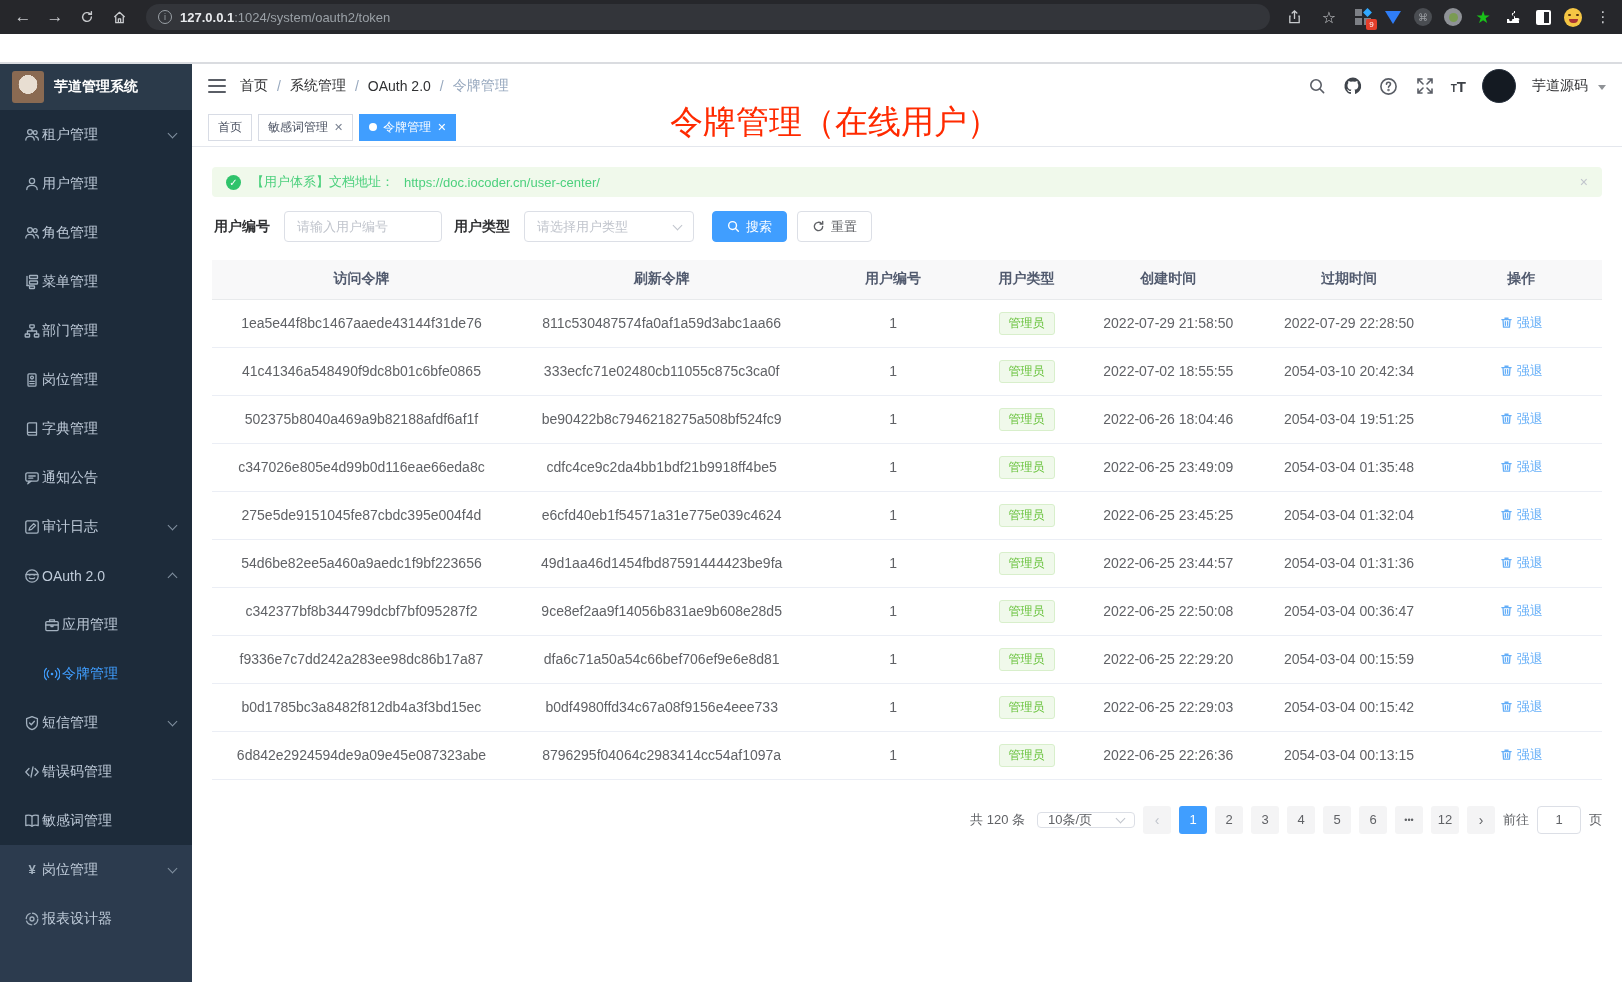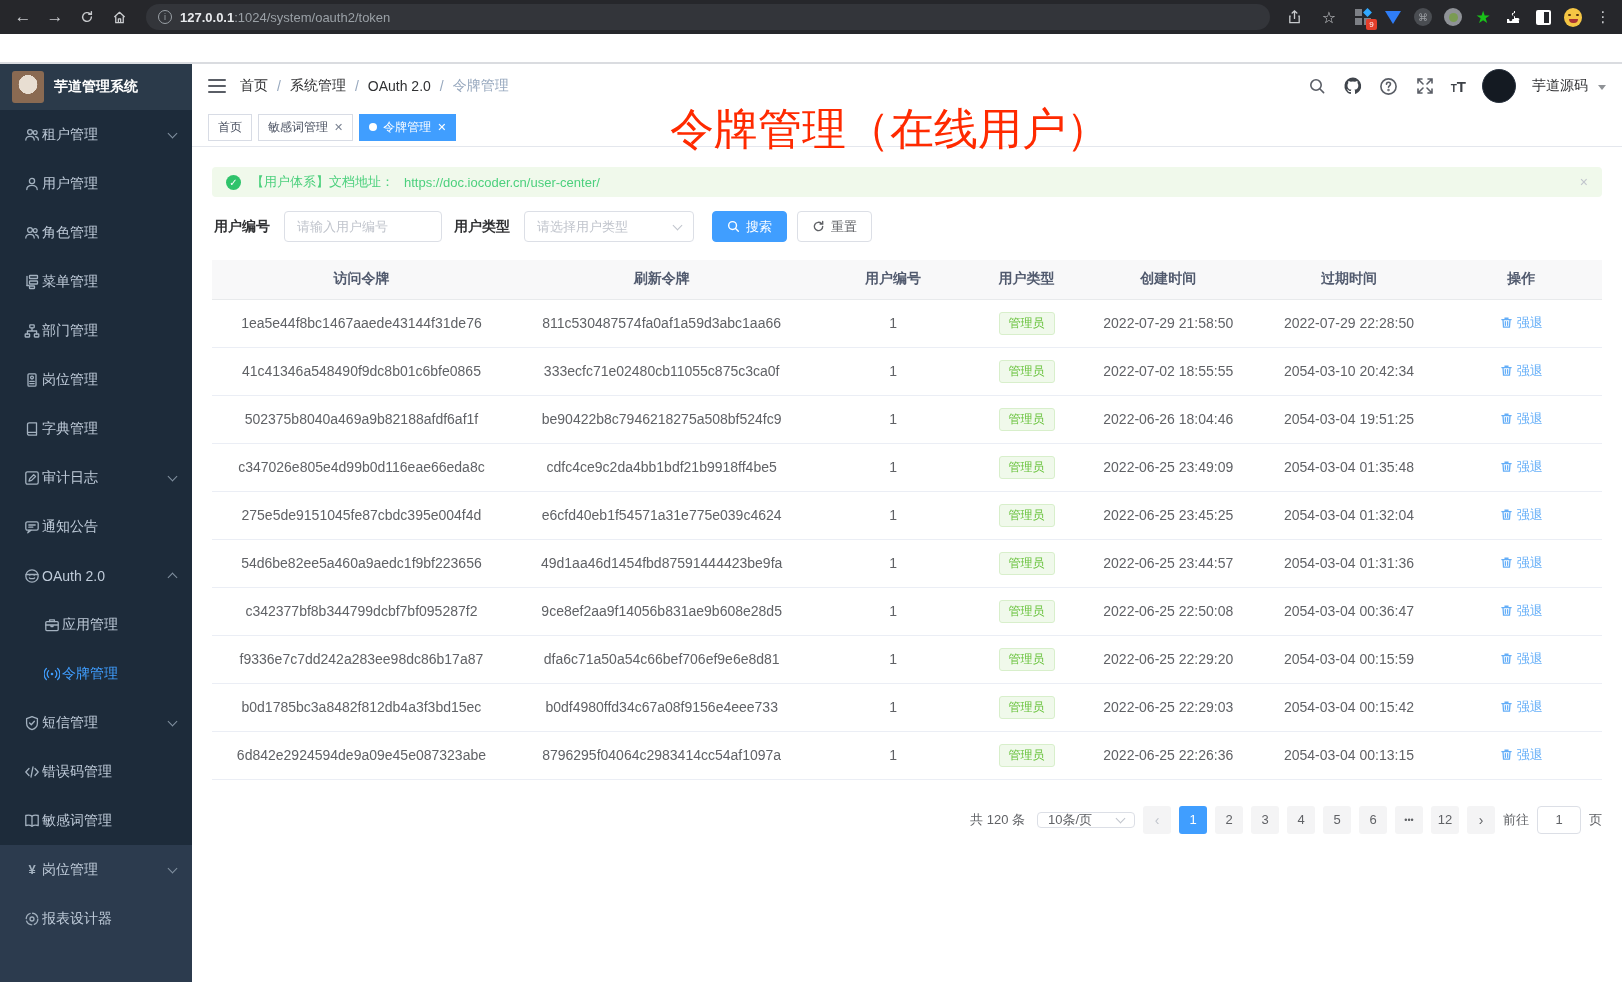--- a/index.html
+++ b/index.html
@@ -88,21 +88,21 @@
 
   .tabsbar { height:39px; border-bottom:1px solid #e4e7ed; display:flex; align-items:center;
     padding:0 16px; gap:6px; flex:0 0 auto; }
   .tab { height:27px; display:flex; align-items:center; gap:6px; padding:0 9px; font-size:12px;
     border:1px solid #d8dce5; color:#495060; background:#fff; cursor:pointer; }
   .tab .x { font-size:11px; color:#7a8291; }
   .tab.active { background:#409eff; border-color:#409eff; color:#fff; }
   .tab.active .x { color:#fff; }
   .tab .dot { width:8px; height:8px; border-radius:50%; background:#fff; }
 
-  .annotation { position:absolute; left:478px; top:36px; font-size:44px; color:#ff2a00;
+  .annotation { position:absolute; left:478px; top:36px; font-size:33px; color:#ff2a00;
     white-space:nowrap; z-index:5; pointer-events:none; }
 
   .content { flex:1; padding:20px; overflow:hidden; }
 
   .alert { height:30px; background:#f0f9eb; border-radius:4px; display:flex; align-items:center;
     padding:0 14px; gap:10px; color:#4cd07d; font-size:13px; margin-bottom:14px; }
   .alert-check { width:15px; height:15px; border-radius:50%; background:#2fc36b; color:#fff;
     font-size:10px; display:flex; align-items:center; justify-content:center; flex:0 0 auto; }
   .alert a { color:#4cd07d; text-decoration:none; }
   .alert .x { margin-left:auto; color:#c0c4cc; font-size:14px; cursor:pointer; }
@@ -289,36 +289,36 @@
                 <svg width="16" height="16" viewBox="0 0 16 16">
                   <path d="M12.5 1.8v12.4H5.2A1.7 1.7 0 0 1 3.5 12.5V3.5a1.7 1.7 0 0 1 1.7-1.7z"></path>
                   <path d="M3.7 11.3h8.8"></path>
                 </svg>
               </span>
               <span class="mi-label">字典管理</span>
             </div>
             <div class="menu-item">
               <span class="mi-icon">
                 <svg width="16" height="16" viewBox="0 0 16 16">
-                  <rect x="1.8" y="1.8" width="12.4" height="12.4" rx="1.6"></rect>
-                  <path d="M5 11.2l.8-2.6 3.9-3.9 1.8 1.8-3.9 3.9z"></path>
-                </svg>
-              </span>
-              <span class="mi-label">审计日志</span>
-              <span class="chev down"></span>
-            </div>
-            <div class="menu-item">
-              <span class="mi-icon">
-                <svg width="16" height="16" viewBox="0 0 16 16">
                   <rect x="1.8" y="2.8" width="12.4" height="8.4" rx="1.6"></rect>
                   <path d="M5 11.2l-1.2 2.6 3.2-2.6"></path>
                   <path d="M4.8 6h6.4M4.8 8.2h4"></path>
                 </svg>
               </span>
               <span class="mi-label">通知公告</span>
+            </div>
+            <div class="menu-item">
+              <span class="mi-icon">
+                <svg width="16" height="16" viewBox="0 0 16 16">
+                  <rect x="1.8" y="1.8" width="12.4" height="12.4" rx="1.6"></rect>
+                  <path d="M5 11.2l.8-2.6 3.9-3.9 1.8 1.8-3.9 3.9z"></path>
+                </svg>
+              </span>
+              <span class="mi-label">审计日志</span>
+              <span class="chev down"></span>
             </div>
             <div class="menu-item">
               <span class="mi-icon">
                 <svg width="16" height="16" viewBox="0 0 16 16">
                   <circle cx="8" cy="8" r="6.2"></circle>
                   <circle cx="5.8" cy="7" r=".8" fill="currentColor" stroke="none"></circle>
                   <circle cx="10.2" cy="7" r=".8" fill="currentColor" stroke="none"></circle>
                   <path d="M5.4 10c1 .9 4.2.9 5.2 0M2 6.5h12"></path>
                 </svg>
               </span>

